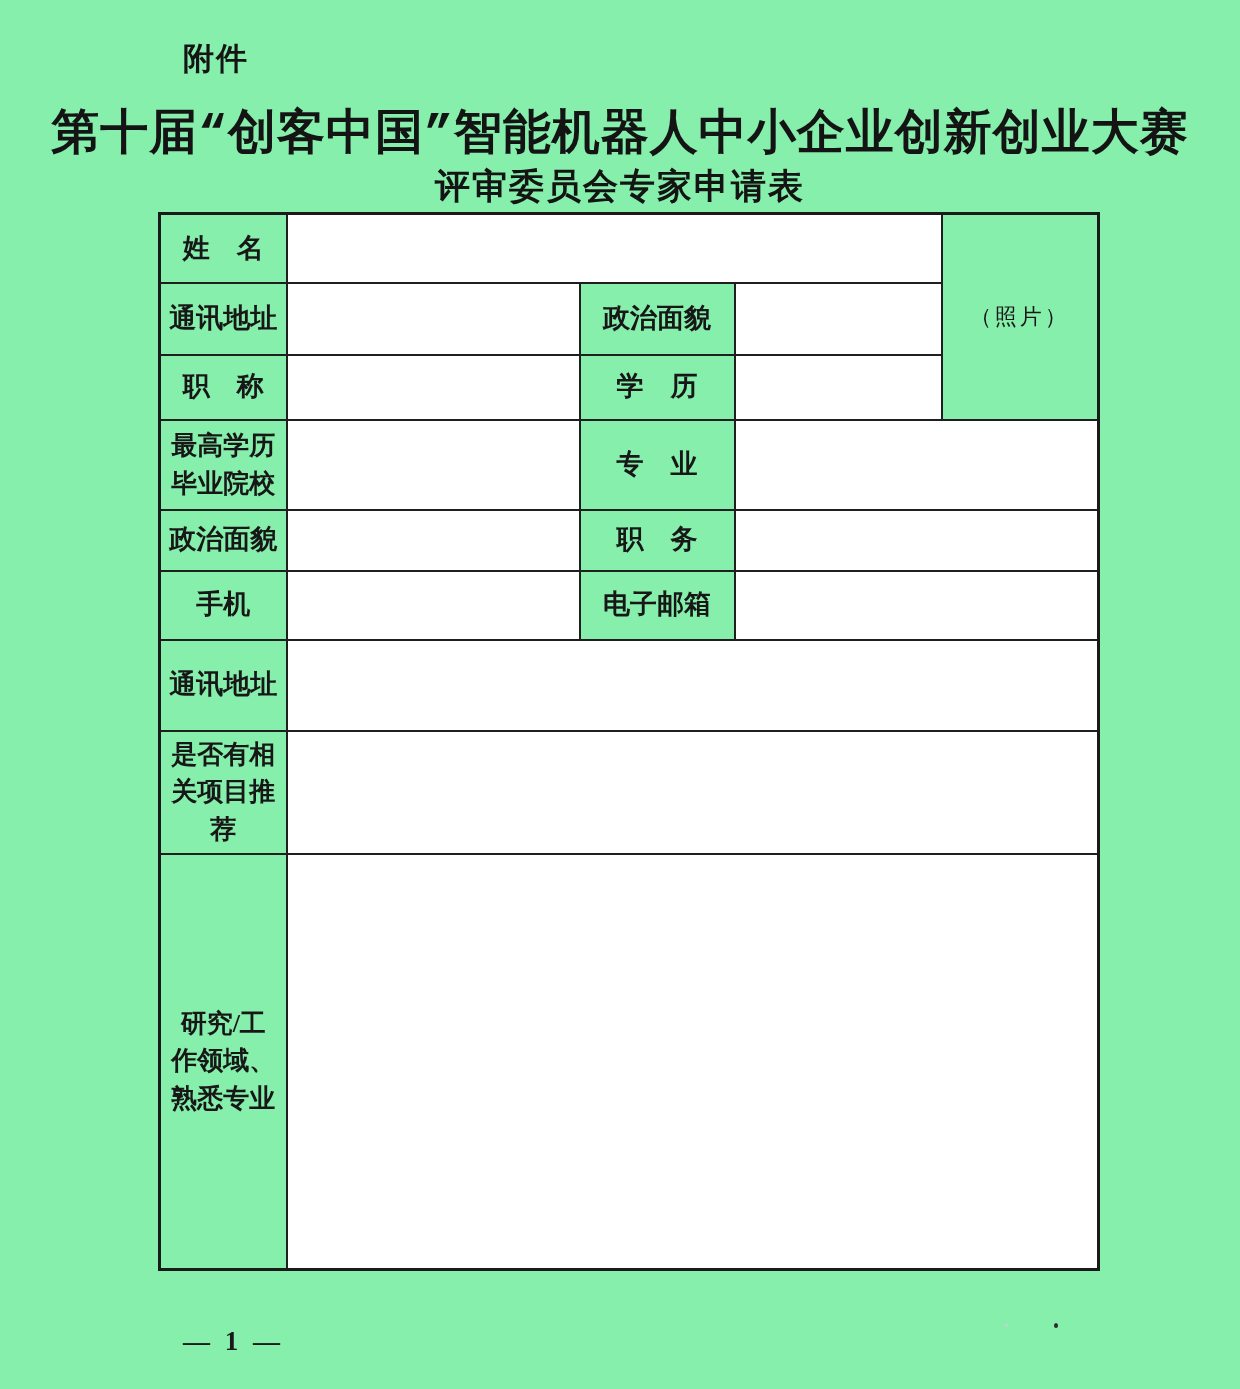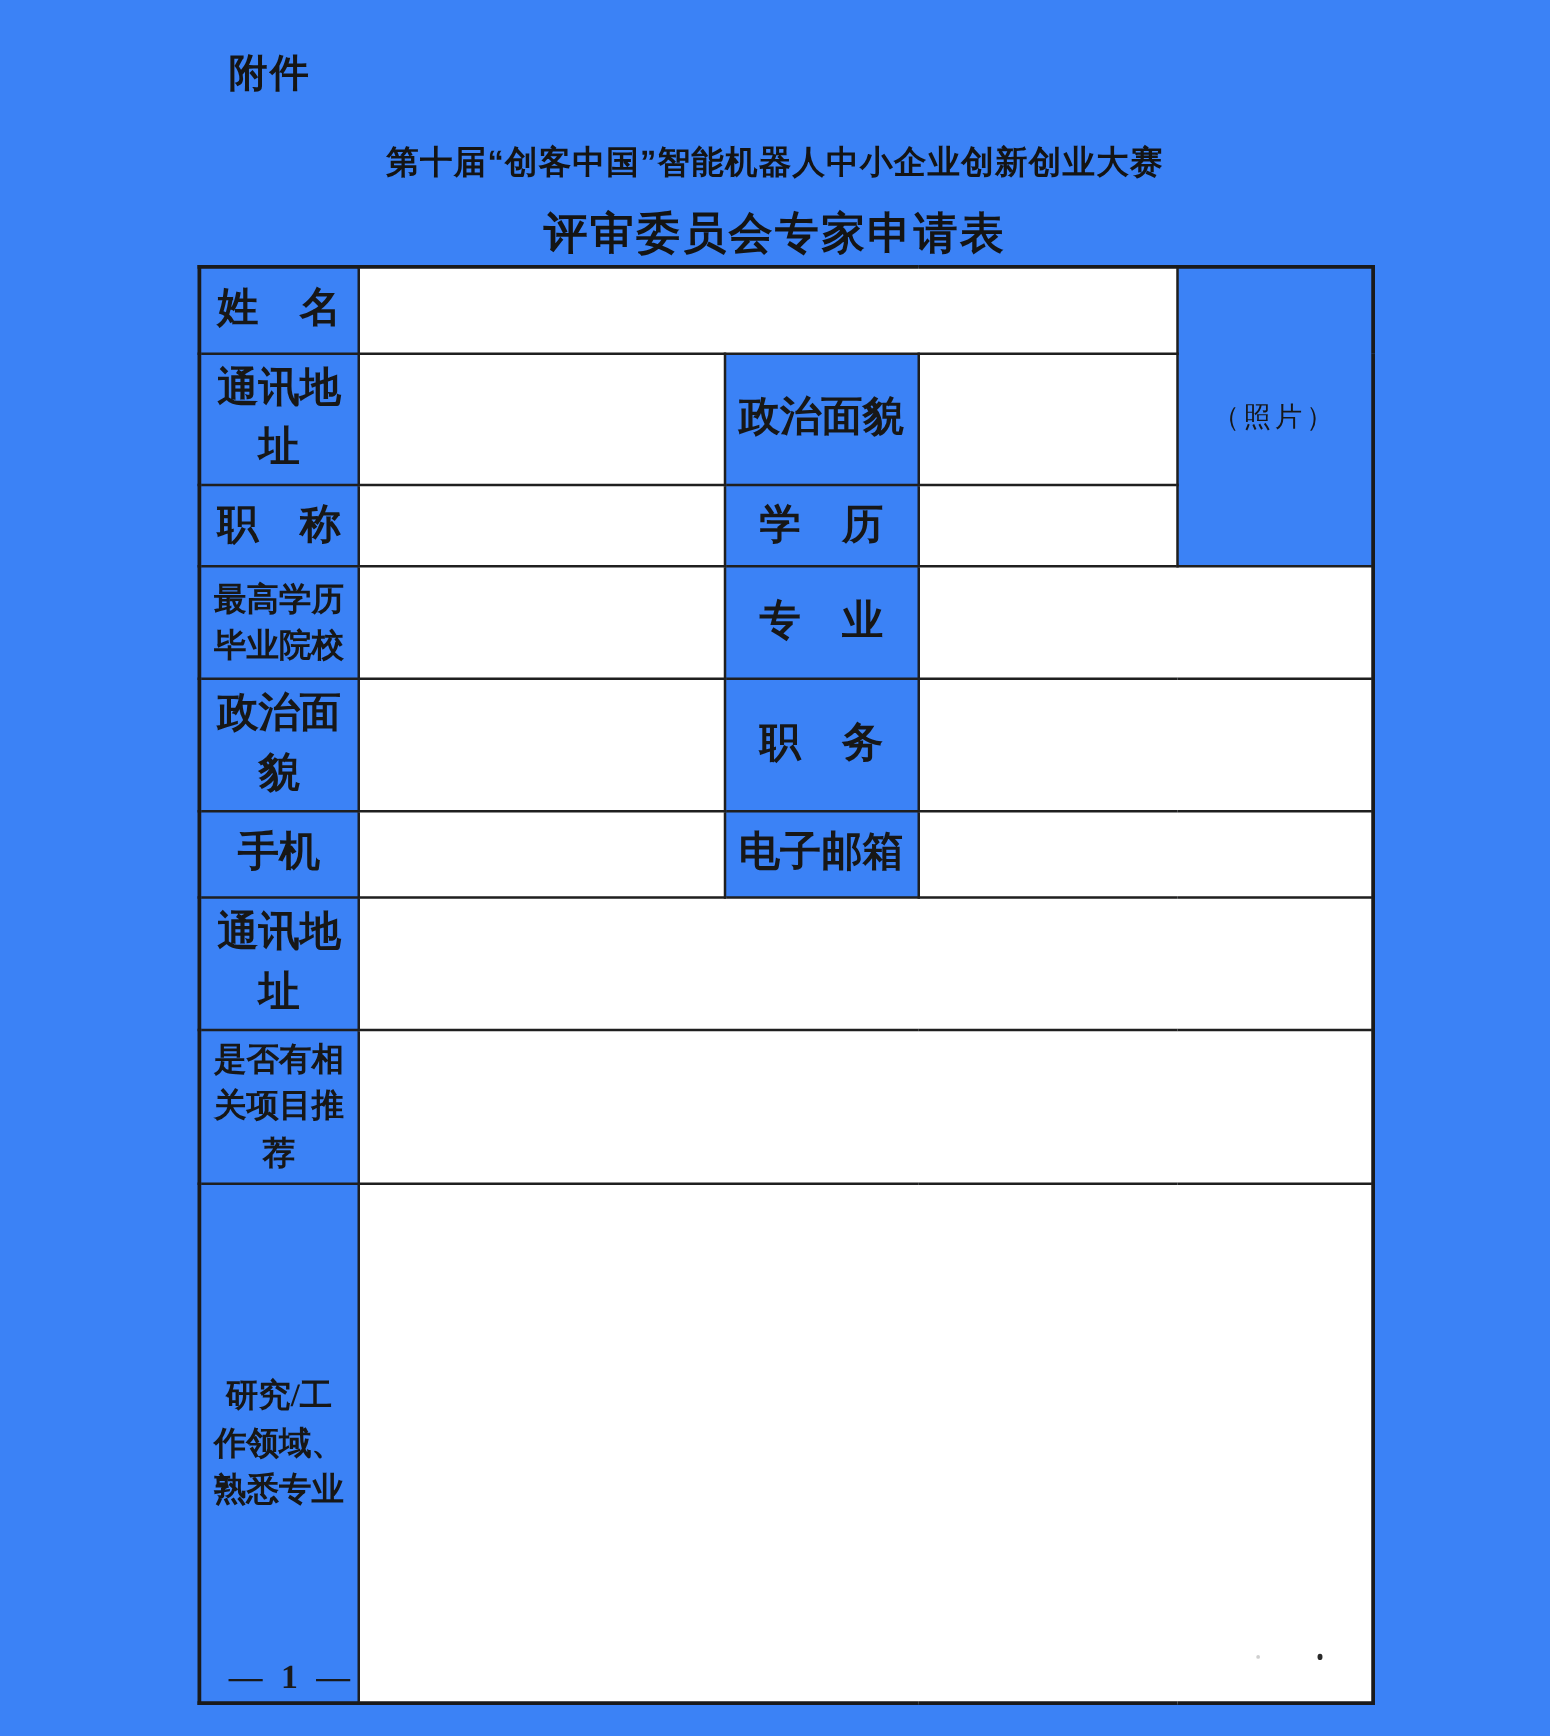--- a/index.html
+++ b/index.html
@@ -4,44 +4,44 @@
 <style>
   html, body {
     margin: 0;
     padding: 0;
     background: #ffffff;
   }
   .page {
     position: relative;
     width: 1240px;
     height: 1389px;
-    background: #3b82f6;
+    background: #86efac;
     overflow: hidden;
     font-family: "Liberation Serif", serif;
     color: #111;
   }
   .attachment {
     position: absolute;
     left: 183px;
     top: 38px;
     font-family: "Liberation Sans", sans-serif;
     font-size: 31px;
     font-weight: bold;
     color: #151515;
     letter-spacing: 2px;
   }
   .title1 {
     position: absolute;
     left: 0;
     right: 0;
     top: 100px;
-    margin: 12px;
+    margin: 0;
     text-align: center;
-    font-family: Liberation Sans, sans-serif;
-    font-size: 26px;
+    font-family: Liberation Mono, monospace;
+    font-size: 48px;
     font-weight: bold;
     color: #141414;
     letter-spacing: 1px;
   }
   .title2 {
     position: absolute;
     left: 0;
     right: 0;
     top: 163px;
     margin: 0;
@@ -63,21 +63,21 @@
     border: 3px solid #1a1a1a;
   }
   .form-table td {
     border: 2px solid #1f1f1f;
     vertical-align: middle;
     text-align: center;
     padding: 4px 8px;
     box-sizing: border-box;
   }
   .lbl {
-    font-size: 33px;
+    font-size: 27px;
     font-weight: 600;
     color: #171717;
     white-space: pre-line;
     line-height: 1.45;
   }
   .lbl.small {
     font-size: 26px;
   }
   .val {
     background: #ffffff;

